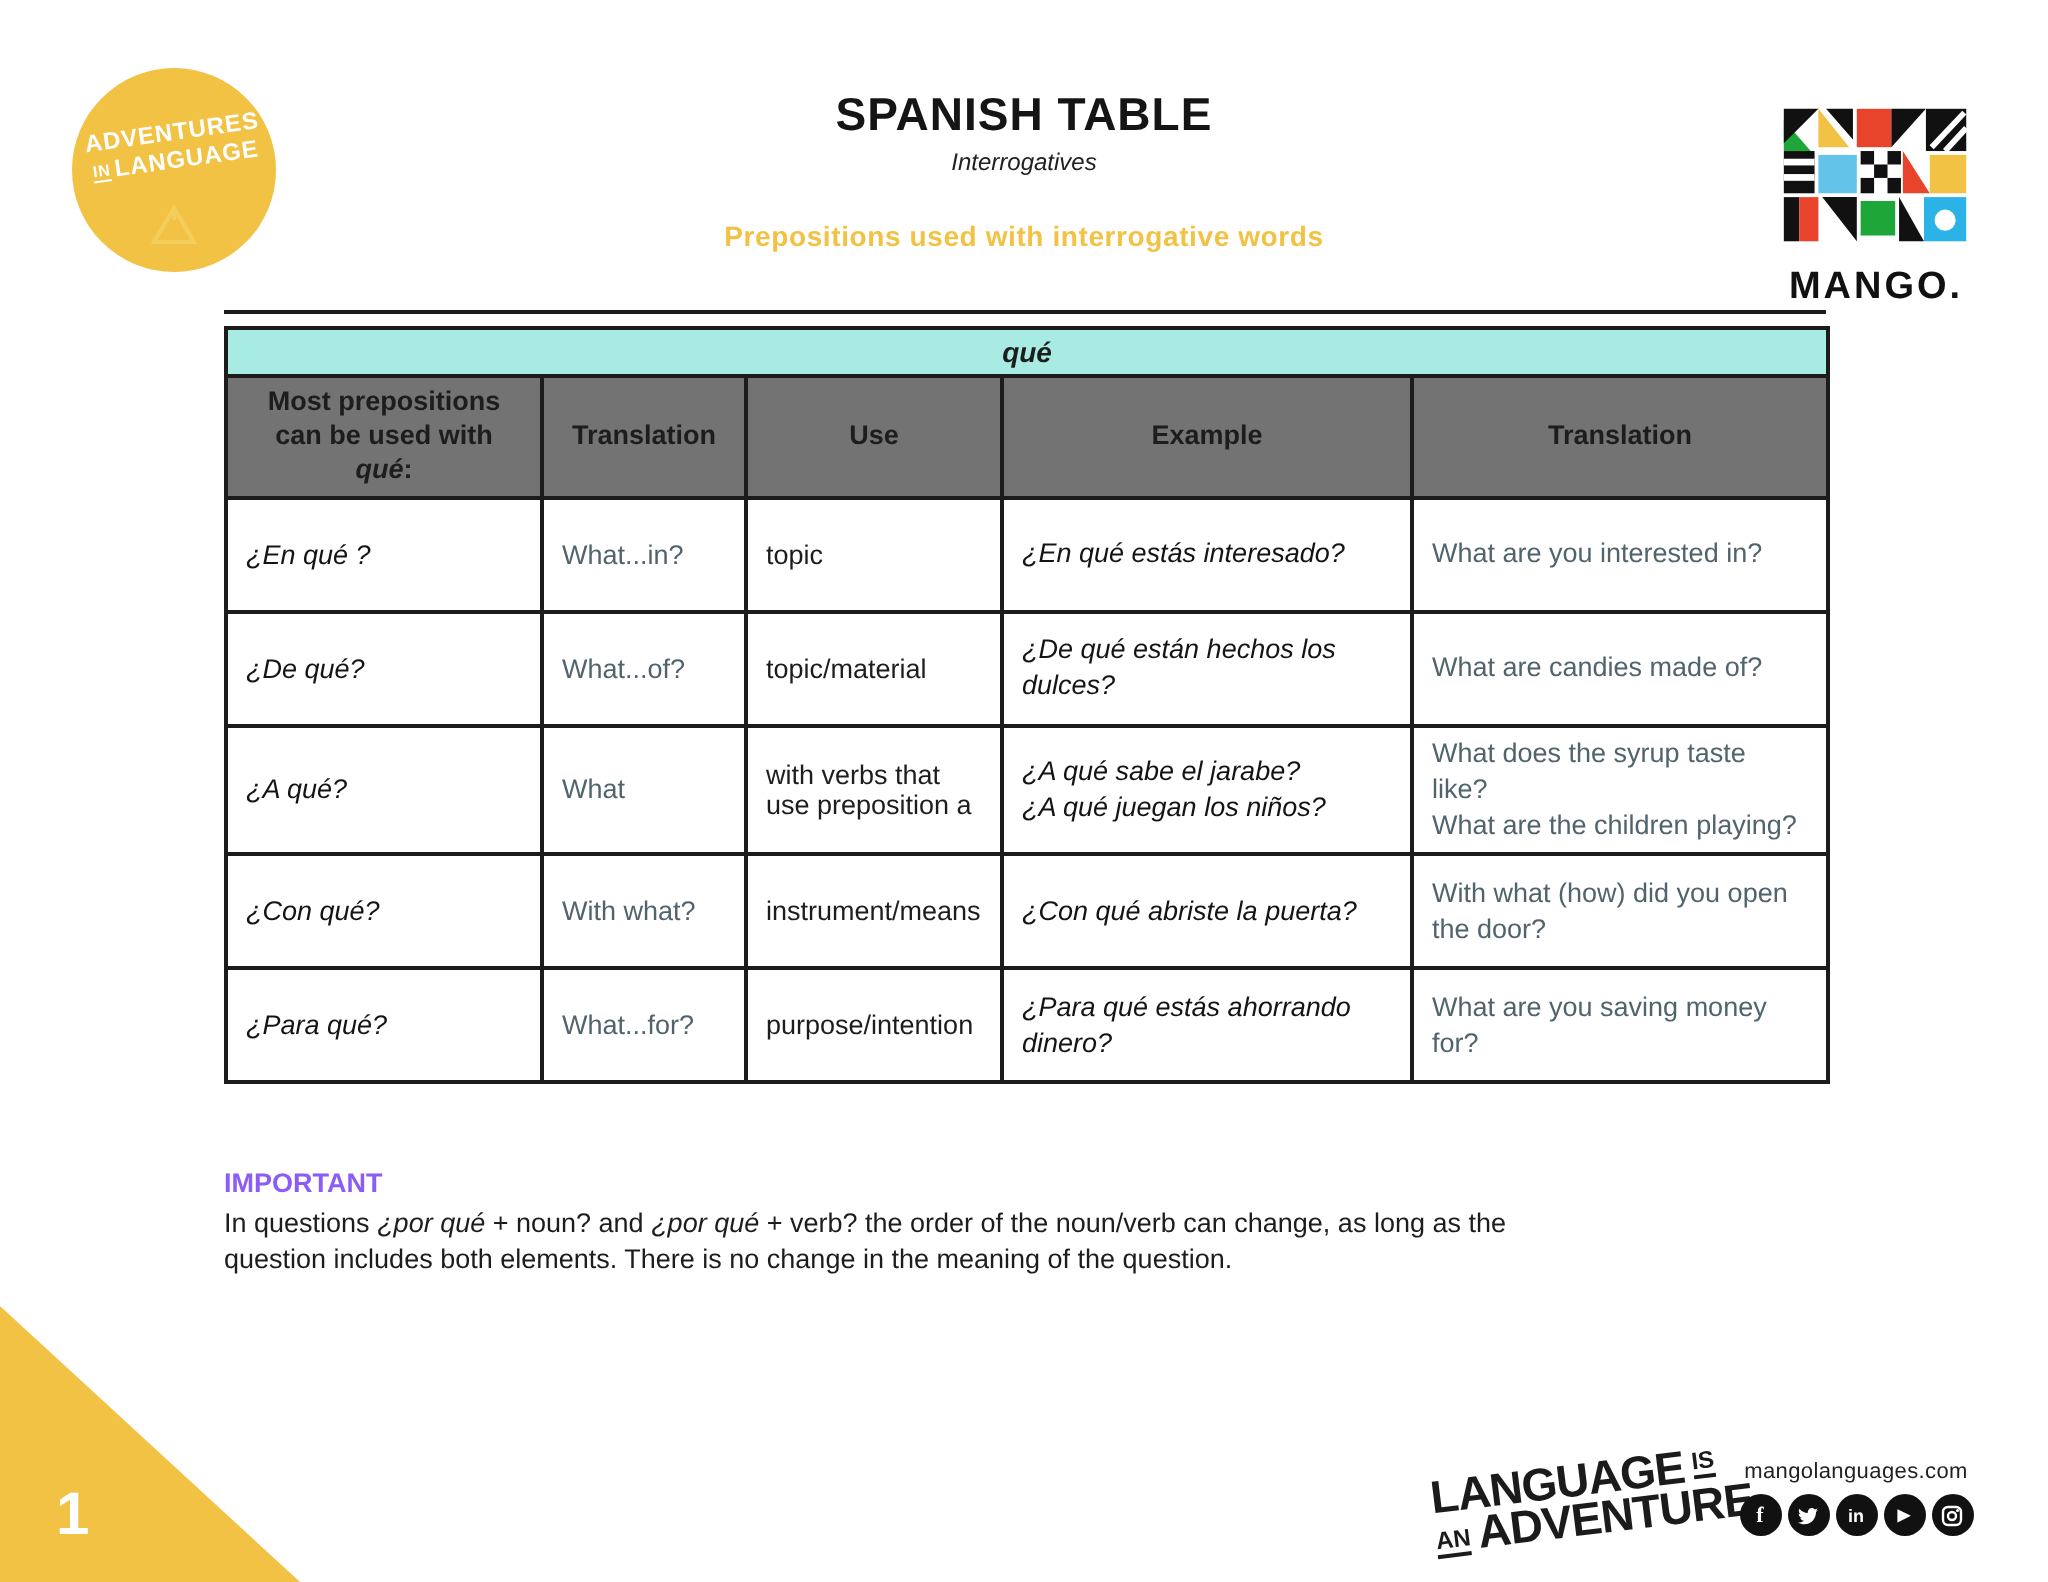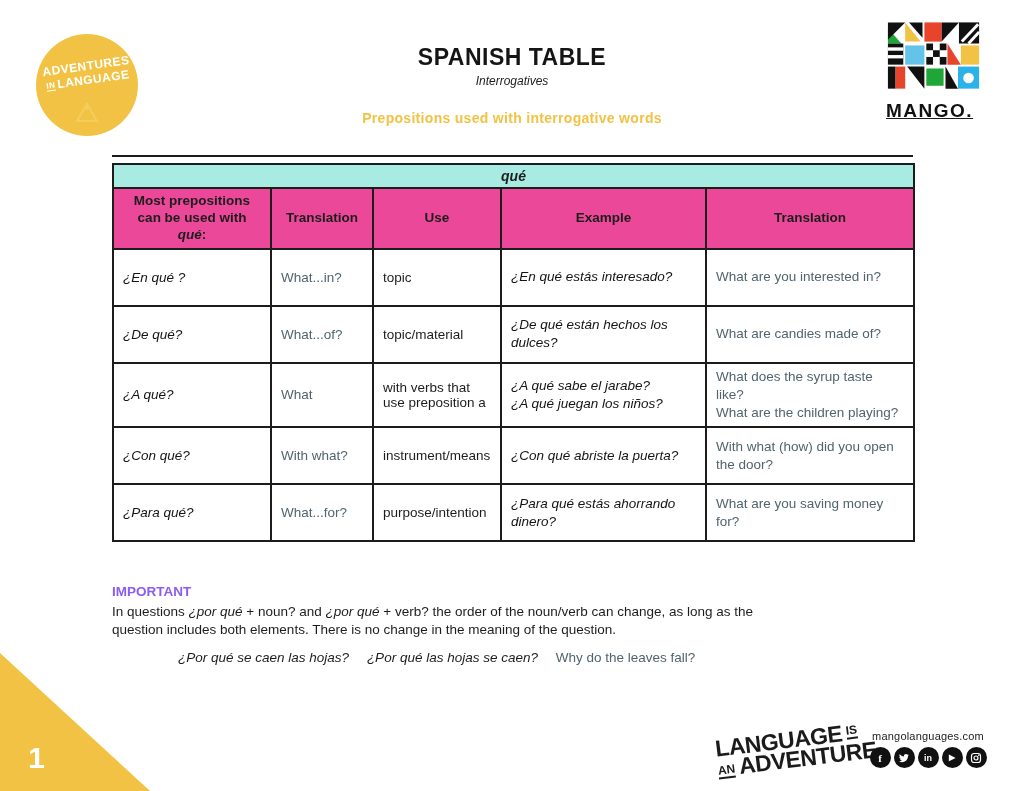--- a/index.html
+++ b/index.html
@@ -24,31 +24,31 @@
   .badge-text .l2 { font-size:12px; display:block; }
   .badge-text .sm { font-size:8px; border-bottom:1px solid #fff; margin-right:2px; vertical-align:1px; }
   .badge-mtn { position:absolute; left:38px; top:66px; opacity:.55; }
 
   .title-block { position:absolute; left:0; right:0; top:44px; text-align:center; }
   .title { font-size:23px; font-weight:800; letter-spacing:.5px; color:#151515; }
   .subtitle { font-size:12px; font-style:italic; font-weight:500; margin-top:3px; color:#222; }
   .topic { position:absolute; left:0; right:0; top:110px; text-align:center;
            color:#F2C245; font-weight:bold; font-size:14px; letter-spacing:.3px; }
 
-  .brand { position:absolute; right:34px; top:20px; width:104px; text-align:left;text-decoration:underline; }
+  .brand { position:absolute; right:34px; top:52px; width:104px; text-align:center; }
   .brand-word { font-size:19px; font-weight:800; letter-spacing:1.5px; color:#111; margin-top:4px; }
 
   
   .rule-top { position:absolute; left:112px; top:155px; width:801px; height:2px; background:#1c1c1c; }
   .tbl-wrap { position:absolute; left:112px; top:163px; width:874px; }
   table.itable { border-collapse:collapse; table-layout:fixed; width:801px; font-size:13.5px; }
   table.itable td, table.itable th { border:2px solid #1c1c1c; padding:4px 9px; vertical-align:middle; }
   .group-hdr { background:#A8EBE3; text-align:center; font-weight:bold; font-style:italic;
                font-size:14px; height:24px; padding:2px !important; }
-  tr.hdr th { font-weight:bold; text-align:center; height:38px; font-size:13.5px; line-height:1.25; background:#ec4899; }
+  tr.hdr th { font-weight:bold; text-align:center; height:38px; font-size:13.5px; line-height:1.25; background:#737373; }
   tr.hdr .em { font-style:italic; }
   tr.row { height:57px; }
   td.phrase { font-style:italic; color:#141414; }
   td.muted, .muted { color:#51646D; }
   td.ex { font-style:italic; color:#141414; }
   td.ex div, td.extr div { line-height:1.35; }
 
   
   .important { position:absolute; left:112px; top:583px; width:672px; font-size:13.5px; line-height:1.32; }
   .important h3 { font-size:13.5px; font-weight:bold; margin-bottom:2px; color:#8b5cf6; }
@@ -224,25 +224,20 @@
     </tbody>
       </table>
   </div>
 
   <div class="important">
     <h3>IMPORTANT</h3>
     <p><span>In questions </span><span class="it">¿por qué</span><span> + noun? and </span><span class="it">¿por qué</span><span> + verb? the order of the noun/verb can change, as long as the question includes both elements. There is no change in the meaning of the question.</span></p>
   </div>
 
   <div class="examples">
-    <div class="indent">
-      <span class="it">¿Por qué se caen las hojas?</span><span class="gap"></span>
-      <span class="it">¿Por qué las hojas se caen?</span><span class="gap"></span>
-      <span class="muted">Why do the leaves fall?</span>
-    </div>
   </div>
 
   <div class="corner-tri"></div>
   <div class="page-num">1</div>
 
   <div class="tagline">
     <div class="line1"><span class="big">LANGUAGE</span><span class="sm">IS</span></div>
     <div class="line2"><span class="sm2">AN</span><span class="big">ADVENTURE</span></div>
   </div>
 

